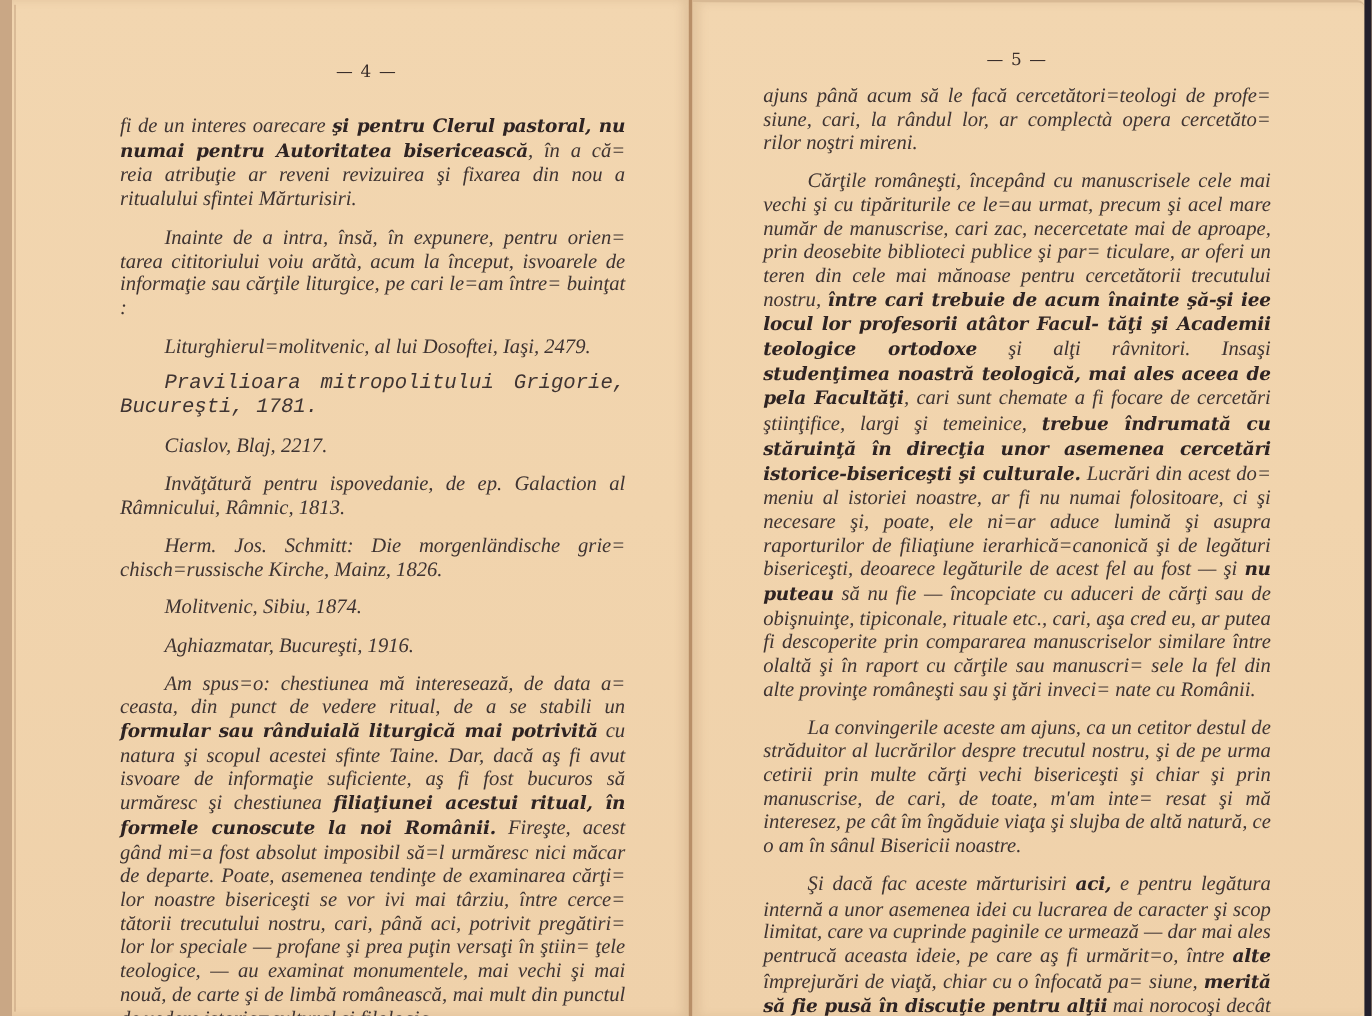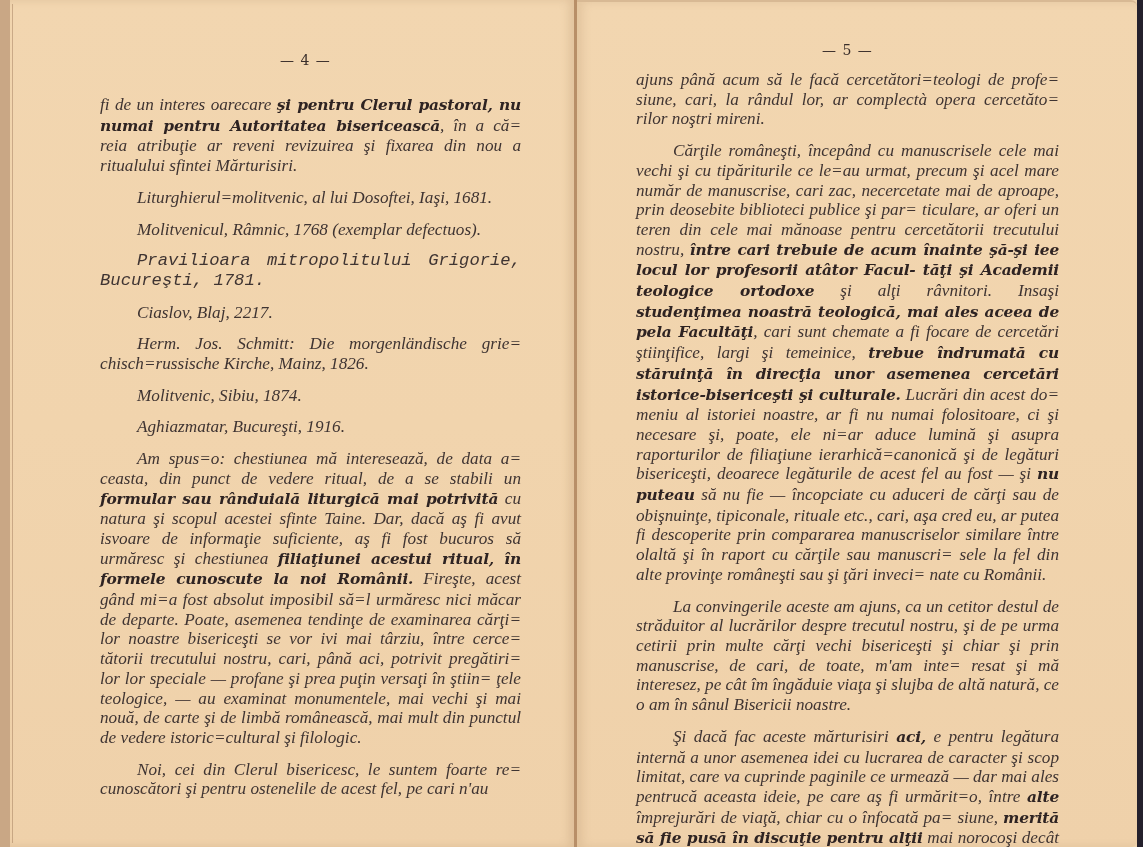--- a/index.html
+++ b/index.html
@@ -76,26 +76,27 @@
 </style>
 </head>
 <body>
 
 <div class="spread">
   <div class="page page-left">
     <div class="page-num">— 4 —</div>
     <div class="text">
       <div id="left-intro">
           <p><span>fi de un interes oarecare </span><b>şi pentru Clerul pastoral, nu numai pentru Autoritatea bisericească</b><span>, în a că= reia atribuţie ar reveni revizuirea şi fixarea din nou a ritualului sfintei Mărturisiri.</span></p>
+          <p class="indent"><span>Inainte de a intra, însă, în expunere, pentru orien= tarea cititoriului voiu arătà, acum la început, isvoarele de informaţie sau cărţile liturgice, pe cari le=am între= buinţat :</span></p>
         </div>
       <div id="left-sources">
-          <p class="hang" style="text-align: justify;">Liturghierul=molitvenic, al lui Dosoftei, Iaşi, 1681.</p>
-          <p class="list">Molitvenicul, Râmnic, 1768 (exemplar defectuos).</p>
+          <p class="hang" style="text-align: justify;">Liturghierul=molitvenic, al lui Dosoftei, Iaşi, 2479.</p>
           <p class="hang" style="text-align: justify; font-family: Liberation Mono, monospace;">Pravilioara mitropolitului Grigorie, Bucureşti, 1781.</p>
           <p class="list">Ciaslov, Blaj, 2217.</p>
+          <p class="hang" style="text-align: justify;">Invăţătură pentru ispovedanie, de ep. Galaction al Râmnicului, Râmnic, 1813.</p>
           <p class="hang" style="text-align: justify; font-style: italic;">Herm. Jos. Schmitt: Die morgenländische grie= chisch=russische Kirche, Mainz, 1826.</p>
           <p class="list">Molitvenic, Sibiu, 1874.</p>
           <p class="list">Aghiazmatar, Bucureşti, 1916.</p>
         </div>
       <div id="left-after">
           <p class="indent"><span>Am spus=o: chestiunea mă interesează, de data a= ceasta, din punct de vedere ritual, de a se stabili un </span><b>formular sau rânduială liturgică mai potrivită</b><span> cu natura şi scopul acestei sfinte Taine. Dar, dacă aş fi avut isvoare de informaţie suficiente, aş fi fost bucuros să urmăresc şi chestiunea </span><b>filiaţiunei acestui ritual, în formele cunoscute la noi Românii.</b><span> Fireşte, acest gând mi=a fost absolut imposibil să=l urmăresc nici măcar de departe. Poate, asemenea tendinţe de examinarea cărţi= lor noastre bisericeşti se vor ivi mai târziu, între cerce= tătorii trecutului nostru, cari, până aci, potrivit pregătiri= lor lor speciale — profane şi prea puţin versaţi în ştiin= ţele teologice, — au examinat monumentele, mai vechi şi mai nouă, de carte şi de limbă românească, mai mult din punctul de vedere istoric=cultural şi filologic.</span></p>
           <p class="indent"><span>Noi, cei din Clerul bisericesc, le suntem foarte re= cunoscători şi pentru ostenelile de acest fel, pe cari n'au</span></p>
         </div>
     </div>
     <span class="stain" style="left:130px;top:790px;width:4px;height:4px;"></span>

